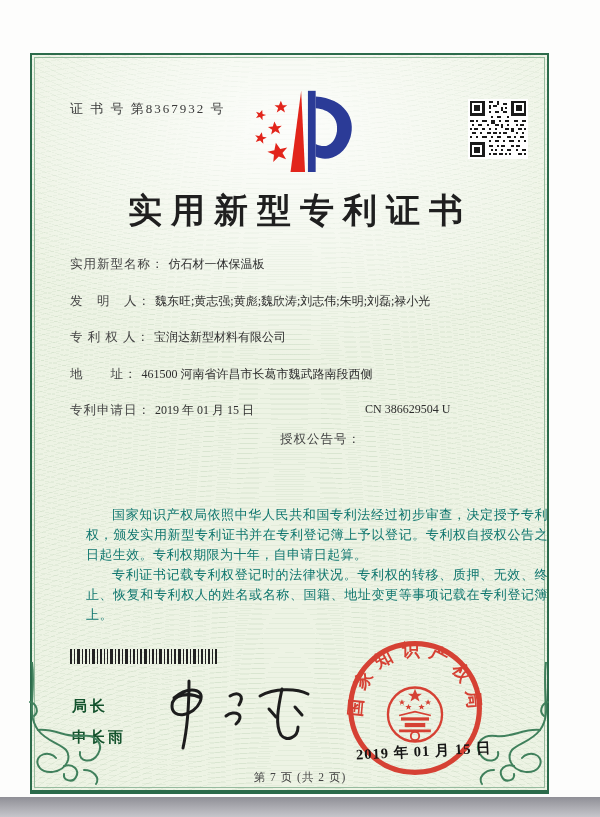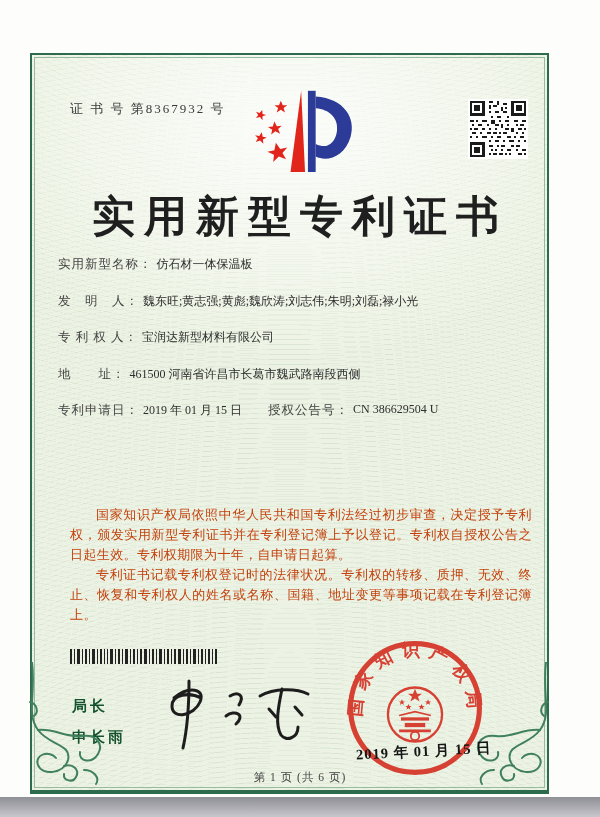--- a/index.html
+++ b/index.html
@@ -13,29 +13,29 @@
          background:
            radial-gradient(ellipse 90% 45% at 50% 10%, rgba(255,255,255,0.85), rgba(255,255,255,0) 70%),
            repeating-radial-gradient(ellipse 140% 70% at 50% -30%, rgba(96,146,92,0.08) 0 1px, rgba(0,0,0,0) 1px 7px),
            repeating-radial-gradient(ellipse 140% 80% at 50% 130%, rgba(96,146,92,0.07) 0 1px, rgba(0,0,0,0) 1px 6px),
            #edf3e4;}
   .frame::after{content:"";position:absolute;inset:2px;border:1px solid #96bb9e;pointer-events:none;}
   .frame::before{content:"";position:absolute;left:-2px;right:-2px;bottom:-4px;height:3px;background:#2c6b4b;}
   .shadow-bottom{position:absolute;left:0;bottom:0;width:100%;height:20px;
          background:linear-gradient(180deg,#8f8f96,#c6c6cb);}
   .cert-no{left:70px;top:100px;font-size:13px;letter-spacing:2px;color:#3a3a3a;}
-  .title{left:0;top:188px;width:100%;text-align:center;font-size:43px;font-weight:bold;
+  .title{left:0;top:188px;width:100%;text-align:center;font-size:34px;font-weight:bold;
          letter-spacing:9px;color:#1f1f1f;}
-  .fields{left:58px;top:256px;width:462px;}
+  .fields{left:70px;top:256px;width:462px;}
   .frow{height:36.5px;display:flex;align-items:flex-start;white-space:nowrap;}
   .flabel{font-size:12.5px;color:#444;letter-spacing:1px;flex-shrink:0;}
   .fvalue{font-size:12px;color:#2e2e2e;margin-left:4px;}
-  .glabel2{margin-left:26px;}
-  .paras{left:70px;top:505px;width:462px;font-size:13px;line-height:20px;
-         text-align:justify;color:#c2410c;letter-spacing:0.4px;}
+  .glabel2{margin-left:26px;margin-top:29px;}
+  .paras{left:86px;top:505px;width:462px;font-size:13px;line-height:20px;
+         text-align:justify;color:#0f766e;letter-spacing:0.4px;}
   .paras p{margin:0;text-indent:2em;}
   .officer{left:72px;top:690px;font-family:"Liberation Sans","DejaVu Sans",sans-serif;
            font-size:15px;font-weight:bold;letter-spacing:3px;color:#14532d;line-height:31px;}
   .seal-date{left:356px;top:742px;font-size:14.5px;font-weight:bold;letter-spacing:1px;
              color:#151515;transform:rotate(-3deg);z-index:6;}
   .footer{left:0;top:770px;width:100%;text-align:center;font-size:11.5px;color:#444;letter-spacing:1px;}
   .seal-box{left:345px;top:638px;z-index:5;opacity:0.95;}
   .sig-box{left:148px;top:676px;z-index:4;}
   .barcode-box{left:70px;top:649px;}
   .qr-box{left:468px;top:99px;}
@@ -178,18 +178,18 @@
         <path d="M58,83 L75,79 L92,83" fill="none" stroke-width="1.8"></path>
         <rect x="60" y="85" width="30" height="3.5" stroke="none"></rect>
         <rect x="64" y="91" width="22" height="4.5" stroke="none"></rect>
         <rect x="58" y="98" width="34" height="3" stroke="none"></rect>
         <circle cx="75" cy="105" r="4.5" fill="none" stroke-width="2"></circle>
       </g>
     </svg>
 
     <div class="abs seal-date">2019 年 01 月 15 日</div>
 
-    <div class="abs footer">第 1 页 (共 6 页)</div>
+    <div class="abs footer">第 7 页 (共 2 页)</div>
 
   </div>
 
   <div class="shadow-bottom"></div>
 </div>
 
 </body></html>

